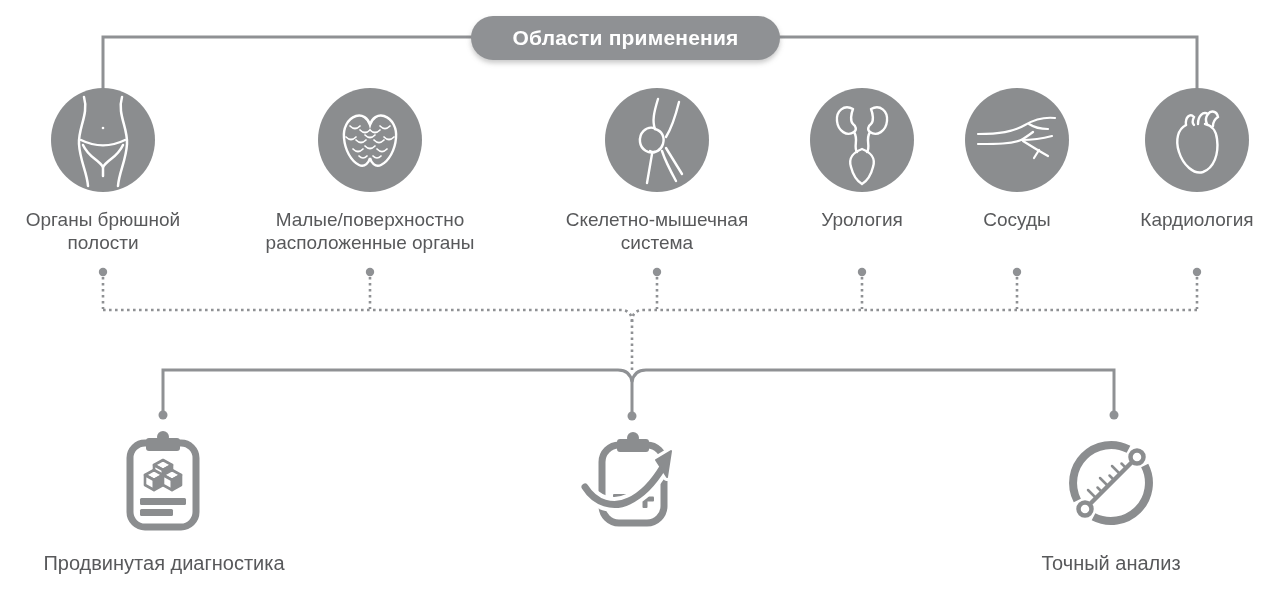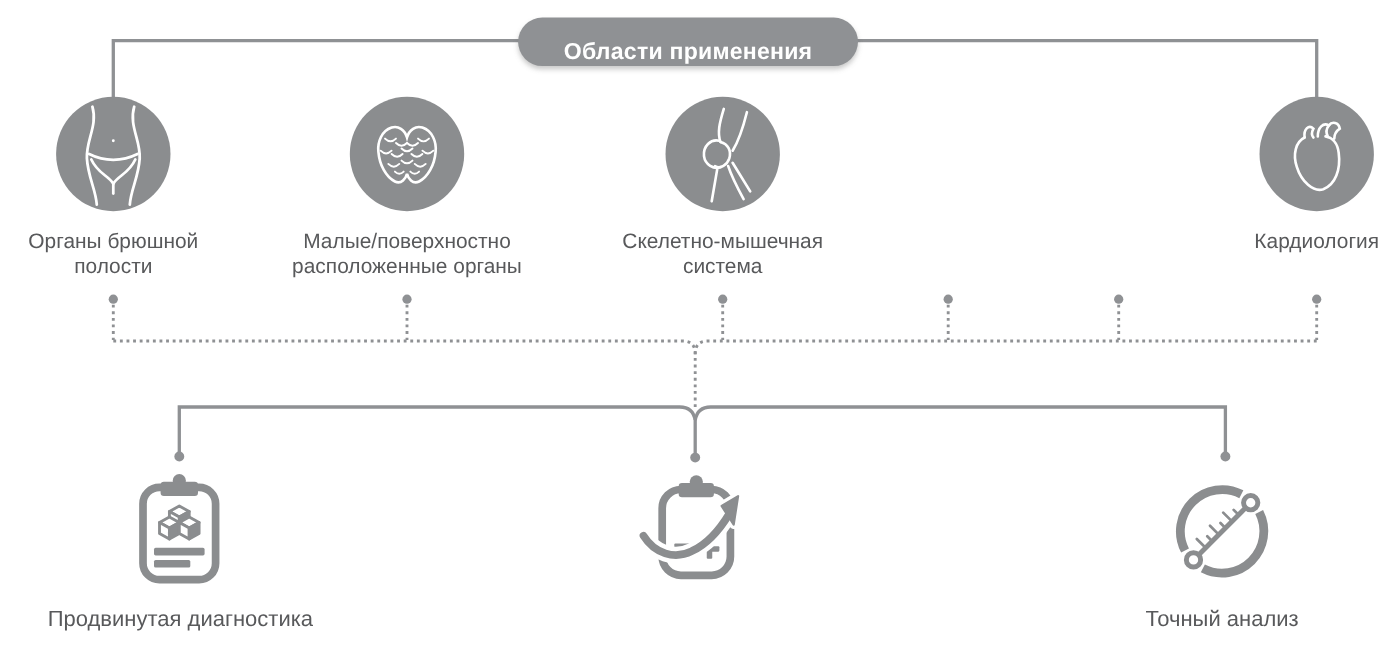--- a/index.html
+++ b/index.html
@@ -4,21 +4,21 @@
 <style>
   html,body { margin:0; padding:0; background:#ffffff; }
   .canvas {
     position:relative; width:1273px; height:600px; background:#ffffff;
     font-family:"Liberation Sans", sans-serif; overflow:hidden;
   }
   svg.connectors { position:absolute; left:0; top:0; z-index:1; }
   .pill {
     position:absolute; left:471px; top:16px; width:309px; height:44px;
     background:#8f9194; border-radius:23px; z-index:3;
-    display:flex; align-items:flex-end; justify-content:center;
+    display:flex; align-items:center; justify-content:center;
     box-shadow:0 3px 5px rgba(100,100,100,0.35);
   }
   .pill span { color:#ffffff; font-size:21px; font-weight:bold; letter-spacing:0.2px; }
   .app { position:absolute; top:88px; width:250px; text-align:center; z-index:2; }
   .app .circle {
     width:104px; height:104px; border-radius:52px; background:#8b8d8f;
     margin:0 auto; display:flex; align-items:center; justify-content:center;
   }
   .app .app-label {
     margin-top:16px; color:#58595b; font-size:19px; line-height:1.22;
@@ -125,21 +125,46 @@
         <path d="M 50,41 C 57,43 60,49 58,56 C 56,62 50,66 45,63"></path>
         <path d="M 47,66 L 42,95"></path>
         <path d="M 57,63 C 60,72 65,82 71,93"></path>
         <path d="M 61,60 L 77,86"></path>
       </svg>
     </div>
     <div class="app-label">Скелетно-мышечная
 система</div>
   </div>
 
-
+  <div class="app" style="left:737px">
+    <div class="circle">
+      <svg width="104" height="104" viewBox="0 0 104 104" fill="none" stroke="#ffffff" stroke-width="2.4" stroke-linecap="round">
+        <path d="M 43,21 C 34,16 26,23 27,33 C 28,43 37,49 44,44 C 47,42 46,38 43,36 C 40,33 41,26 43,21"></path>
+        <path d="M 61,21 C 70,16 78,23 77,33 C 76,43 67,49 60,44 C 57,42 58,38 61,36 C 64,33 63,26 61,21"></path>
+        <path d="M 44,44 C 49,52 43,58 47,64"></path>
+        <path d="M 60,44 C 55,52 61,58 57,64"></path>
+        <path d="M 52,61 C 60,64 66,70 63,79 C 61,87 57,93 52,96 C 47,93 43,87 41,79 C 38,70 44,64 52,61 Z"></path>
+      </svg>
+    </div>
+    <div class="app-label">Урология</div>
+  </div>
+
+  <div class="app" style="left:892px">
+    <div class="circle">
+      <svg width="104" height="104" viewBox="0 0 104 104" fill="none" stroke="#ffffff" stroke-width="2.2" stroke-linecap="round">
+        <path d="M 13,46 C 34,46 48,44 60,37 C 70,31 80,29 90,30"></path>
+        <path d="M 13,56 C 32,56 46,56 56,52 C 60,50 64,47 68,44"></path>
+        <path d="M 56,52 C 66,52 76,51 87,48"></path>
+        <path d="M 58,53 C 66,58 74,63 83,68"></path>
+        <path d="M 74,62 L 69,70"></path>
+        <path d="M 64,36 C 70,40 76,41 83,41"></path>
+      </svg>
+    </div>
+    <div class="app-label">Сосуды</div>
+  </div>
 
   <div class="app" style="left:1072px">
     <div class="circle">
       <svg width="104" height="104" viewBox="0 0 104 104" fill="none" stroke="#ffffff" stroke-width="2.4" stroke-linecap="round">
         <path d="M 41,37 C 33,41 30,52 34,64 C 38,77 49,87 58,84 C 69,80 74,66 72,51 C 71,42 66,37 60,36"></path>
         <path d="M 41,37 C 40,29 45,25 49,29 C 47,33 48,36 49,37"></path>
         <path d="M 53,36 C 53,28 58,23 63,26 C 60,30 61,34 62,36"></path>
         <path d="M 63,26 C 66,22 72,23 73,29 C 70,31 68,34 68,38"></path>
       </svg>
     </div>

